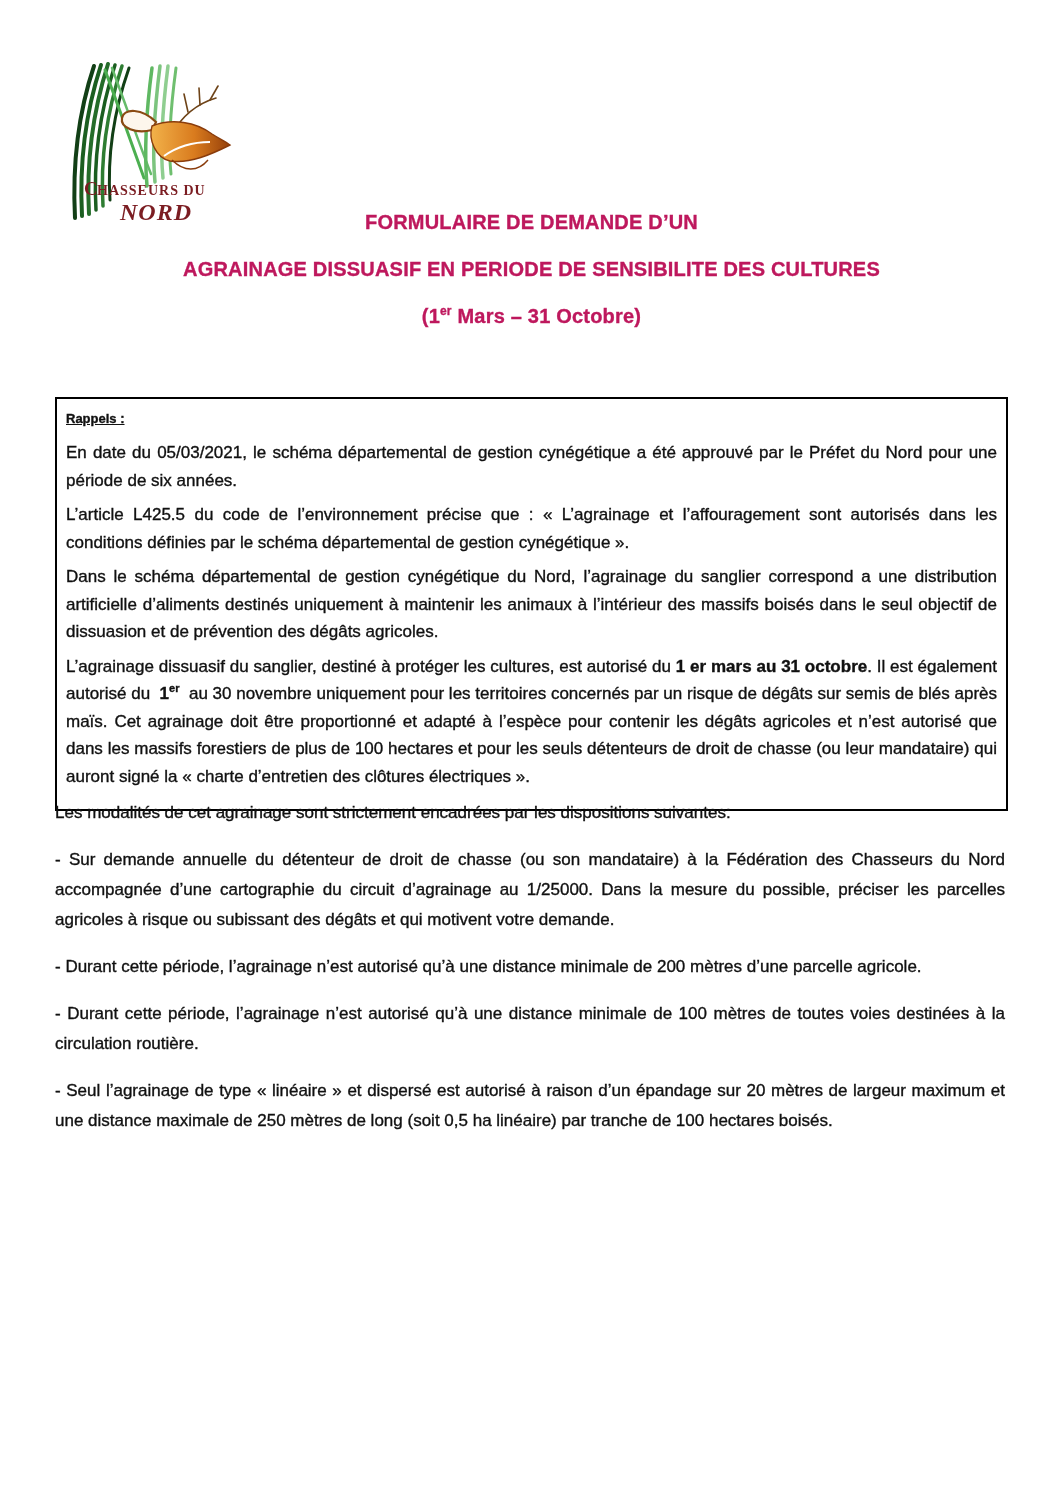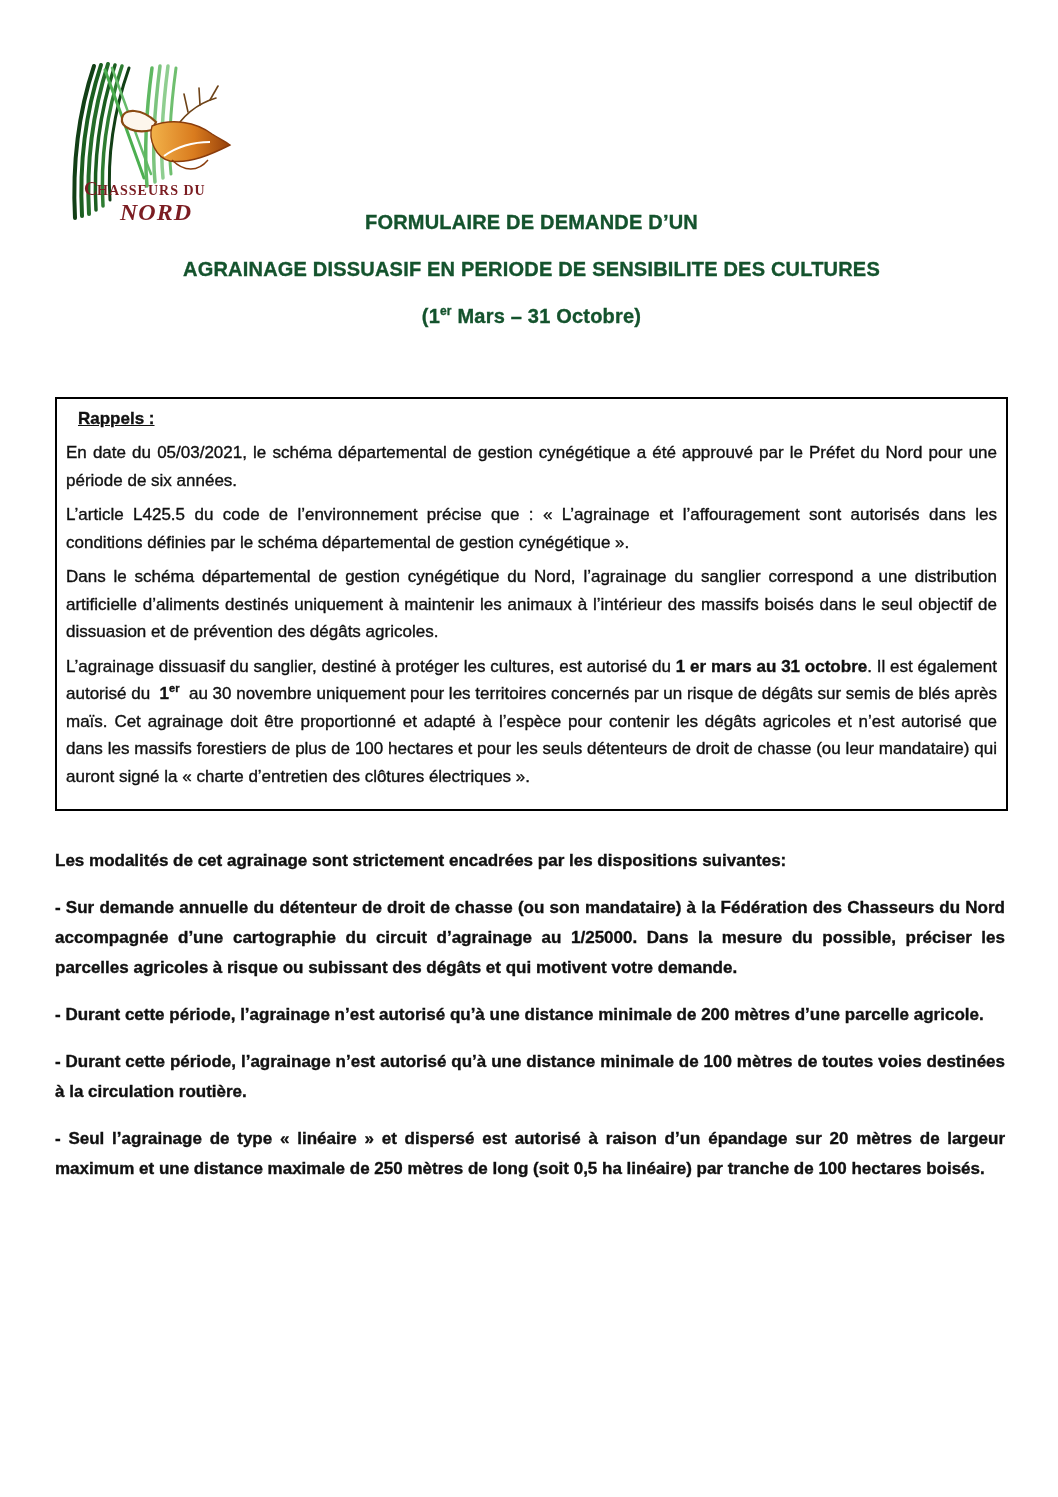--- a/index.html
+++ b/index.html
@@ -24,30 +24,30 @@
   .title-line{ margin-bottom:26px; letter-spacing:0.2px; }
   .titles sup{ font-size:12px; vertical-align:super; line-height:0; }
 
   .rappels-box{
     position:absolute; left:55px; top:397px; width:953px;
     box-sizing:border-box; border:2px solid #000;
     padding:6px 9px 4px 9px;
     font-size:17px; line-height:27.5px;
   }
   .rappels-box h2{
-    margin:0 0 7px 12px; font-size:17px; line-height:27px;
+    margin:0 0 7px 0; font-size:13px; line-height:27px;
     text-decoration:underline; font-weight:bold;
   }
   .rappels-box p{ margin:0 0 7px 0; text-align:justify; }
   .rappels-box p:last-child{ margin-bottom:15px; }
   .rappels-box sup{ font-size:11px; vertical-align:super; line-height:0; }
 
   .modalites{
-    position:absolute; left:55px; top:846px; width:950px;
-    font-size:17px; line-height:30px;font-weight:bold;
+    position:absolute; left:55px; top:798px; width:950px;
+    font-size:17px; line-height:30px;
   }
   .modalites p{ margin:0 0 17px 0; text-align:justify; }
   .modalites p.intro{ text-align:left; }
   b{ font-weight:bold; }
 </style>
 </head>
 <body>
 
 <div class="page">
 
@@ -101,21 +101,21 @@
       </g>
 
       <g font-family="Liberation Serif, serif" fill="#7b1d22" font-weight="bold">
         <text x="24" y="135" font-size="19">C</text>
         <text x="37" y="135" font-size="14" letter-spacing="1">HASSEURS DU</text>
         <text x="60" y="160" font-size="24" font-style="italic" letter-spacing="1">NORD</text>
       </g>
     </svg>
   </div>
 
-  <div class="titles doc-text" style="color:#14532d;">
+  <div class="titles doc-text" style="color:#be185d;">
     <div class="title-line">FORMULAIRE DE DEMANDE D’UN</div>
     <div class="title-line">AGRAINAGE DISSUASIF EN PERIODE DE SENSIBILITE DES CULTURES</div>
     <div class="title-line"><span>(1</span><sup>er</sup><span> Mars – 31 Octobre)</span></div>
   </div>
 
   <div class="rappels-box doc-text">
     <h2>Rappels :</h2>
     <p>En date du 05/03/2021, le schéma départemental de gestion cynégétique a été approuvé par le Préfet du Nord pour une période de six années.</p>
     <p>L’article L425.5 du code de l’environnement précise que : « L’agrainage et l’affouragement sont autorisés dans les conditions définies par le schéma départemental de gestion cynégétique ».</p>
     <p>Dans le schéma départemental de gestion cynégétique du Nord, l’agrainage du sanglier correspond a une distribution artificielle d’aliments destinés uniquement à maintenir les animaux à l’intérieur des massifs boisés dans le seul objectif de dissuasion et de prévention des dégâts agricoles.</p>

